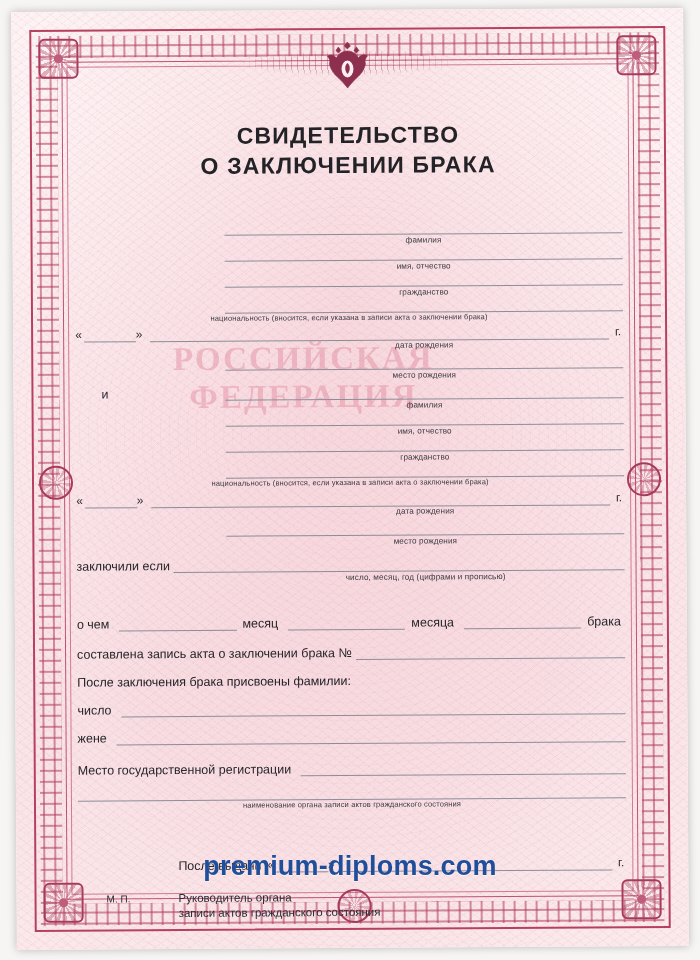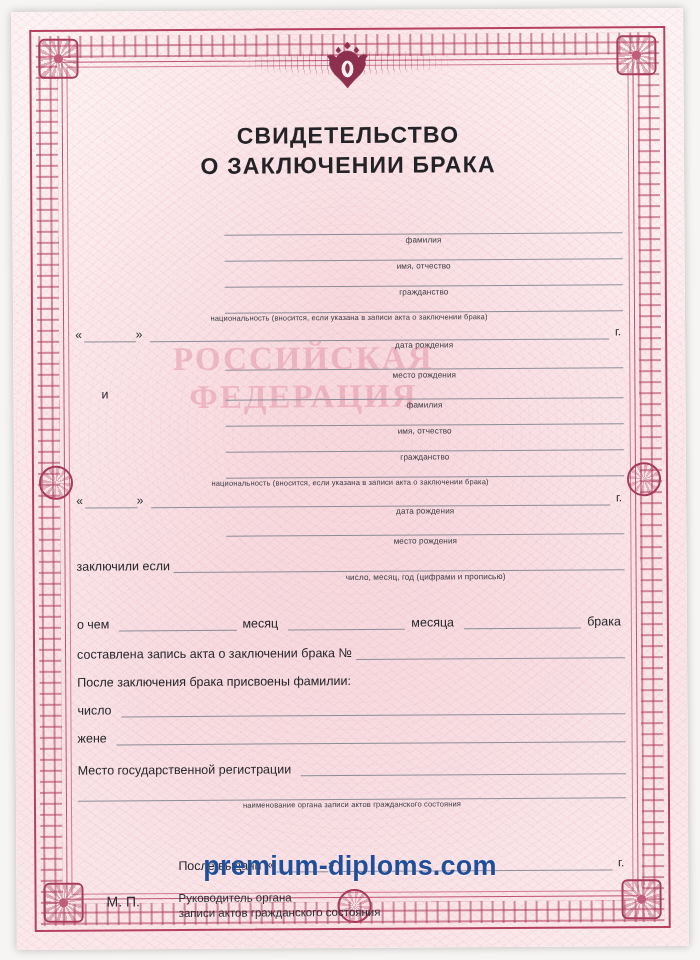--- a/index.html
+++ b/index.html
@@ -241,21 +241,21 @@
   }
 
   .sect {
     font-family: "Liberation Sans", sans-serif;
     font-size: 12.5px;
     color: #222228;
   }
 
   .mp {
     font-family: "Liberation Sans", sans-serif;
-    font-size: 14px;
+    font-size: 10px;
   }
 
   .sign-block {
     font-family: "Liberation Sans", sans-serif;
     font-size: 11.5px;
     line-height: 1.35;
   }
 
   
   .url-overlay {

